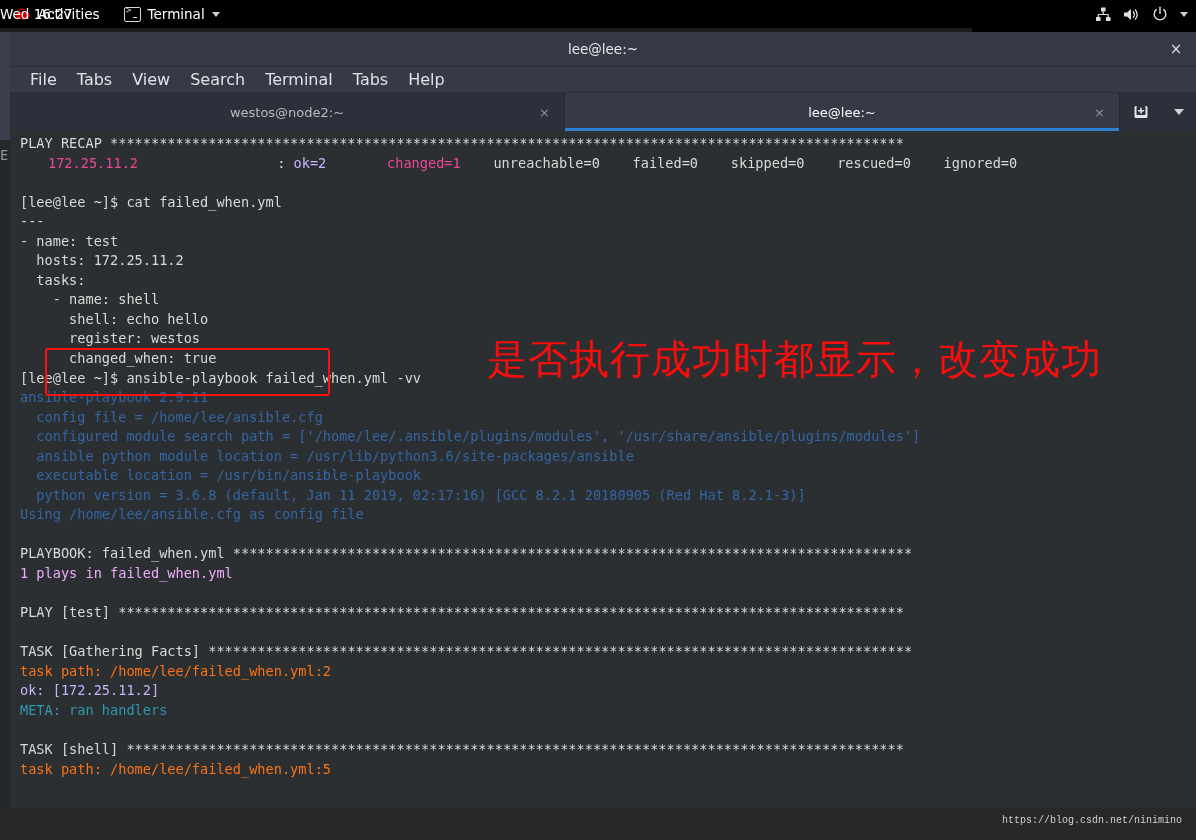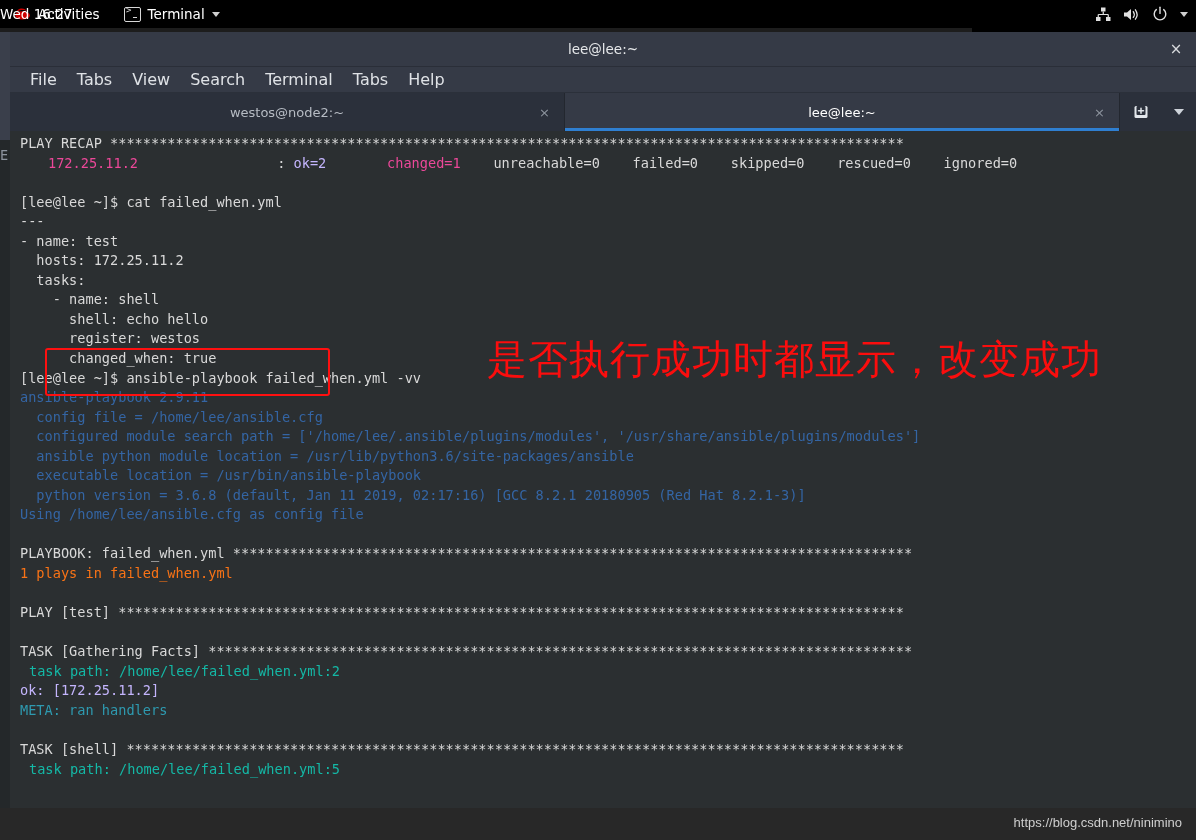--- a/index.html
+++ b/index.html
@@ -159,23 +159,23 @@
     color: #d6d6d6;
     padding: 3px 0 0 10px;
     white-space: pre;
     letter-spacing: 0px;
   }
   .term .line { height: 19.55px; }
   .c-white   { color: #d9d9d9; }
   .c-yellow  { color: #ec4899; margin-left: 28px; }
   .c-green   { color: #c4b5fd; }
   .c-blue    { color: #3465a4; }
-  .c-blue2   { color: #f97316; }
+  .c-blue2   { color: #f0abfc; }
   .c-cyan    { color: #2e9ab0; }
-  .c-gray    { color: #14b8a6; margin-left: 9px; }
+  .c-gray    { color: #f97316; }
 
   
   .behind {
     position: absolute; left: 0; top: 32px;
     width: 10px; height: 776px;
     background: #2b2f31;
   }
   .behind-strip {
     position: absolute; left: 0; top: 32px;
     width: 10px; height: 108px;
@@ -213,22 +213,22 @@
   }
 
   
   .footer {
     position: absolute; left: 0; bottom: 0;
     width: 1196px; height: 32px;
     background: #282828;
   }
   .watermark {
     position: absolute; right: 14px; top: 7px;
-    color: #cfcfcf; font-size: 13px;
-    font-family: Liberation Sans, sans-serif;
+    color: #cfcfcf; font-size: 10px;
+    font-family: Liberation Mono, monospace;
   }
 </style>
 </head>
 <body>
 
 <div id="screen">
 
   <div class="topbar">
     <div class="topbar-left">
       <div class="tb-item">

